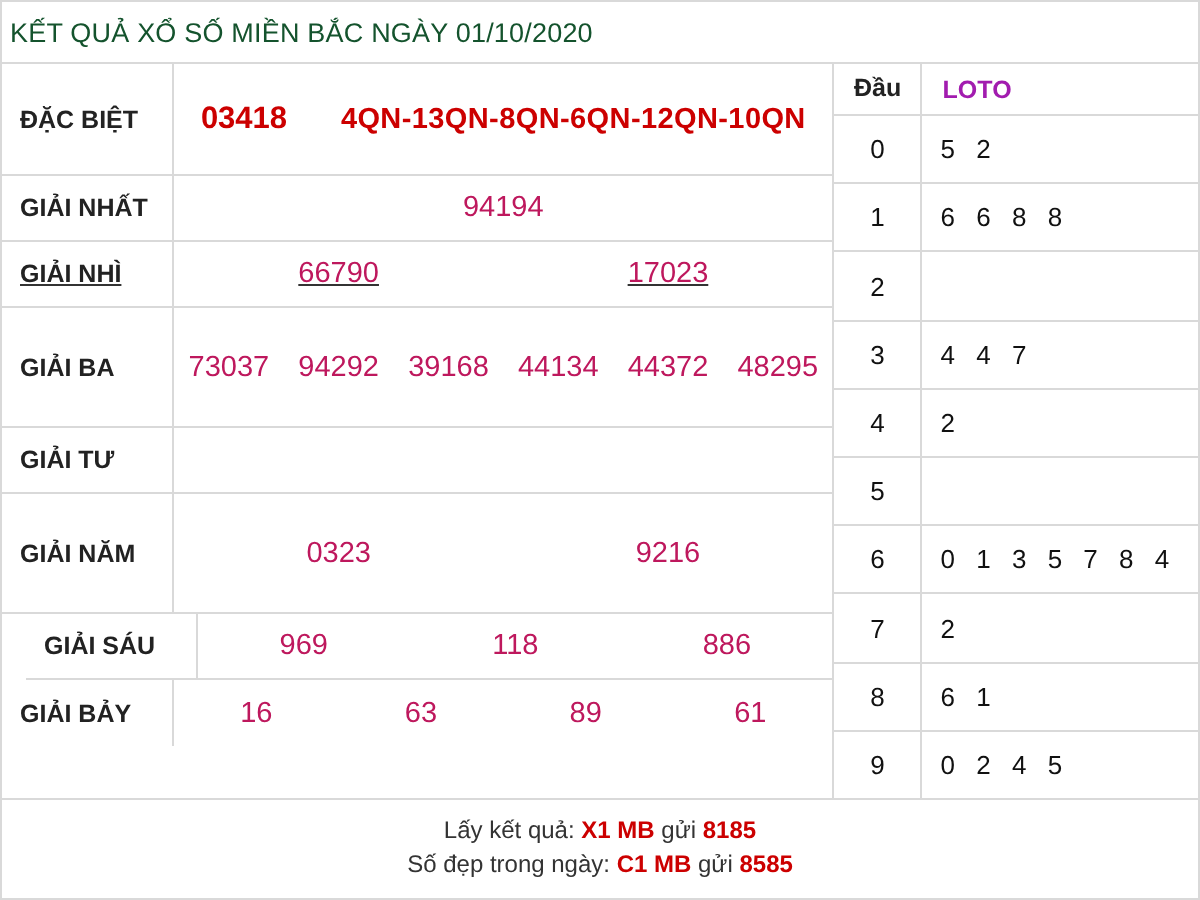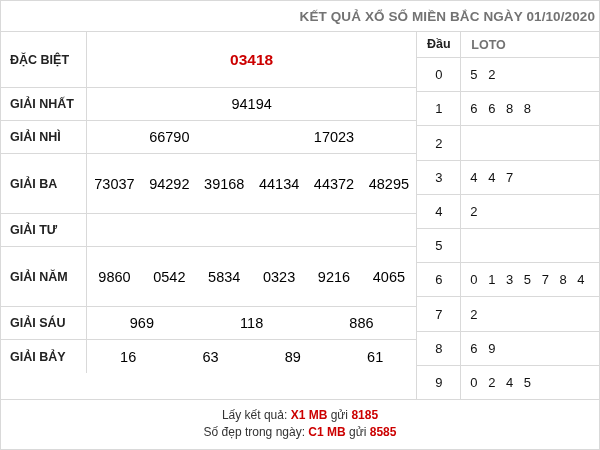--- a/index.html
+++ b/index.html
@@ -14,23 +14,23 @@
   .wrap {
     width: 600px;
     height: 450px;
     border: 1px solid #d9d9d9;
     display: flex;
     flex-direction: column;
     overflow: hidden;
     background: #fff;
   }
   .title {
-    text-align: right;
-    color: #737373;
-    font-weight: bold;
+    text-align: left;
+    color: #14532d;
+    font-weight: normal;
     font-size: 13.5px;
     padding: 8px 4px 7px 4px;
     letter-spacing: 0.1px;
   }
   .main {
     display: flex;
     flex: 1 1 auto;
     min-height: 0;
   }
   .left {
@@ -73,38 +73,38 @@
   .valline {
     display: flex;
     align-items: center;
     justify-content: space-around;
     flex: 1 1 auto;
   }
   .valline span {
     flex: 1 1 0;
     text-align: center;
     font-size: 14.5px;
-    color: #000000;
+    color: #be185d;
   }
   .special .valline span {
     color: #cc0000;
     font-weight: bold;
     font-size: 15.5px;
   }
   .special .valline.sub span {
     font-size: 14.5px;
     letter-spacing: 0.2px;
   }
   .r-db { height: 56px; }
   .r-g1 { height: 33px; }
-  .r-g2 { height: 33px; }
+  .r-g2 { height: 33px; text-decoration: underline; }
   .r-g3 { height: 60px; }
   .r-g4 { height: 33px; }
   .r-g5 { height: 60px; }
-  .r-g6 { height: 33px; }
+  .r-g6 { height: 33px; margin-left: 12px; }
   .r-g7 { height: 33px; }
 
   
   .loto-head {
     display: flex;
     border-bottom: 1px solid #d9d9d9;
     height: 26px;
     align-items: center;
   }
   .loto-head .h-dau {
@@ -116,21 +116,21 @@
     border-right: 1px solid #d9d9d9;
     color: #222;
     line-height: 25px;
     height: 100%;
   }
   .loto-head .h-loto {
     flex: 1 1 auto;
     padding-left: 10px;
     font-weight: bold;
     font-size: 12.5px;
-    color: #737373;
+    color: #a21caf;
   }
   .loto-row {
     display: flex;
     border-bottom: 1px solid #d9d9d9;
     flex: 1 1 0;
     min-height: 0;
   }
   .loto-row:last-child { border-bottom: none; }
   .loto-row .d {
     width: 44px;
@@ -174,20 +174,23 @@
   <div class="main">
 
     <div class="left">
 
       <div class="row r-db special">
         <div class="lbl">ĐẶC BIỆT</div>
         <div class="vals">
           <div class="valline">
             <span>03418</span>
           </div>
+          <div class="valline sub">
+            <span>4QN-13QN-8QN-6QN-12QN-10QN</span>
+          </div>
         </div>
       </div>
 
       <div class="row r-g1">
         <div class="lbl">GIẢI NHẤT</div>
         <div class="vals">
           <div class="valline">
             <span>94194</span>
           </div>
         </div>
@@ -220,28 +223,22 @@
       </div>
 
       <div class="row r-g4">
         <div class="lbl">GIẢI TƯ</div>
       </div>
 
       <div class="row r-g5">
         <div class="lbl">GIẢI NĂM</div>
         <div class="vals">
           <div class="valline">
-            <span>9860</span>
-            <span>0542</span>
-            <span>5834</span>
-          </div>
-          <div class="valline">
             <span>0323</span>
             <span>9216</span>
-            <span>4065</span>
           </div>
         </div>
       </div>
 
       <div class="row r-g6">
         <div class="lbl">GIẢI SÁU</div>
         <div class="vals">
           <div class="valline">
             <span>969</span>
             <span>118</span>
@@ -296,21 +293,21 @@
       <div class="loto-row">
         <div class="d">6</div>
         <div class="n">0 1 3 5 7 8 4</div>
       </div>
       <div class="loto-row">
         <div class="d">7</div>
         <div class="n">2</div>
       </div>
       <div class="loto-row">
         <div class="d">8</div>
-        <div class="n">6 9</div>
+        <div class="n">6 1</div>
       </div>
       <div class="loto-row">
         <div class="d">9</div>
         <div class="n">0 2 4 5</div>
       </div>
     </div>
 
   </div>
 
   <div class="footer">

